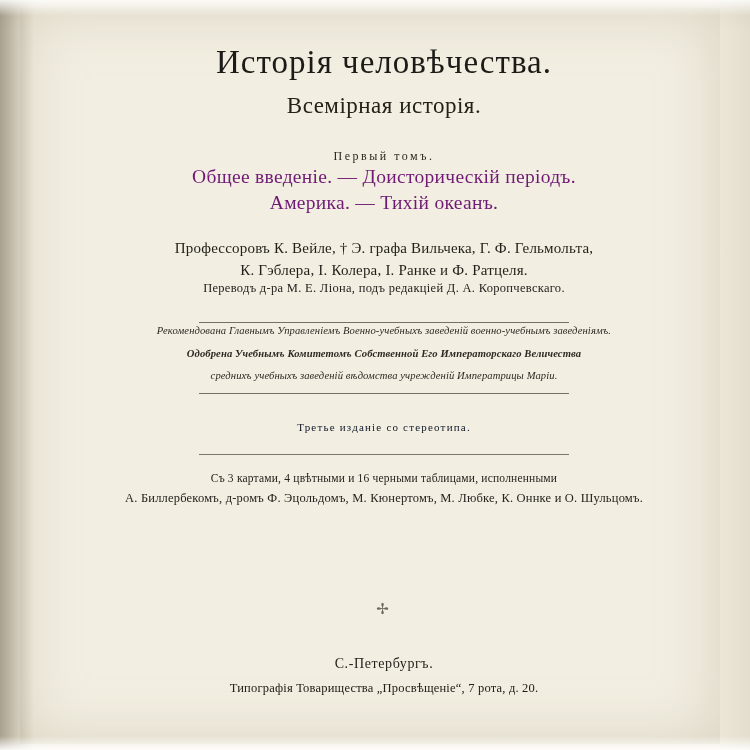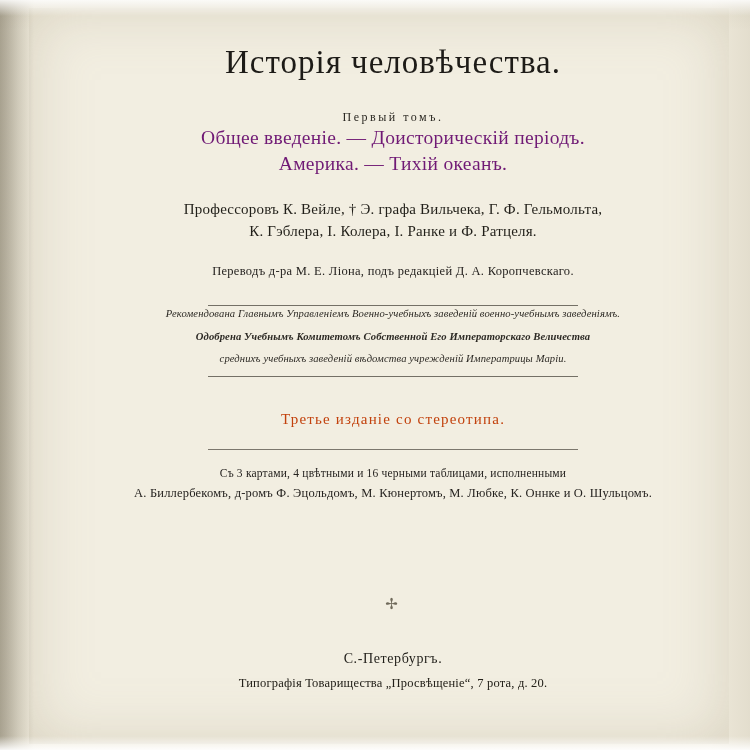--- a/index.html
+++ b/index.html
@@ -20,21 +20,21 @@
     background: #efeadb;
     background-image:
       linear-gradient(90deg, rgba(120,110,85,0.16) 0px, rgba(160,150,125,0.05) 18px, rgba(255,255,255,0) 46px),
       linear-gradient(270deg, rgba(120,110,85,0.10) 0px, rgba(255,255,255,0) 40px),
       linear-gradient(180deg, rgba(140,130,105,0.10) 0px, rgba(255,255,255,0) 30px);
     box-sizing: border-box;
     overflow: hidden;
   }
   .sheet {
     position: absolute;
-    left: 29px;
+    left: 20px;
     top: 8px;
     width: 700px;
     height: 736px;
     background: #f2eee1;
     box-shadow: inset 0 0 60px rgba(170,158,130,0.35);
   }
   .content {
     position: absolute;
     left: 64px;
     top: 18px;
@@ -72,21 +72,20 @@
   }
   .authors {
     font-size: 15px;
     line-height: 1.45;
     margin-top: 22px;
     letter-spacing: 0.2px;
     color: #211f19;
   }
   .translation {
     font-size: 12.5px;
-    margin-top: 22px;
     letter-spacing: 0.3px;
     color: #262320;
     text-align: center;
   }
   .rule {
     width: 370px;
     height: 1px;
     background: #4a453c;
     margin: 26px auto 0 auto;
     opacity: 0.75;
@@ -102,24 +101,24 @@
   .approvals p { margin: 0 0 7px 0; }
   .approvals .b { font-weight: bold; font-style: italic; }
   .rule2 {
     width: 370px;
     height: 1px;
     background: #4a453c;
     margin: 10px auto 0 auto;
     opacity: 0.75;
   }
   .edition {
-    font-size: 15px;
-    margin-top: 34px;
+    font-size: 11px;
+    margin-top: 27px;
     letter-spacing: 1.2px;
-    color: #c2410c;
+    color: #0f172a;
   }
   .rule3 {
     width: 370px;
     height: 1px;
     background: #4a453c;
     margin: 21px auto 0 auto;
     opacity: 0.7;
   }
   .maps {
     margin-top: 14px;
@@ -168,20 +167,21 @@
   }
 </style>
 </head>
 <body>
 
 <div class="page">
   <div class="sheet">
     <div class="content">
 
       <div class="title-main">Исторія человѣчества.</div>
+      <div class="title-sub">Всемірная исторія.</div>
 
       <div class="vol-line">Первый томъ.</div>
 
       <div class="parts">
         <div>Общее введеніе. — Доисторическій періодъ.</div>
         <div>Америка. — Тихій океанъ.</div>
       </div>
 
       <div class="authors">
         <div>Профессоровъ К. Вейле, † Э. графа Вильчека, Г. Ф. Гельмольта,</div>

